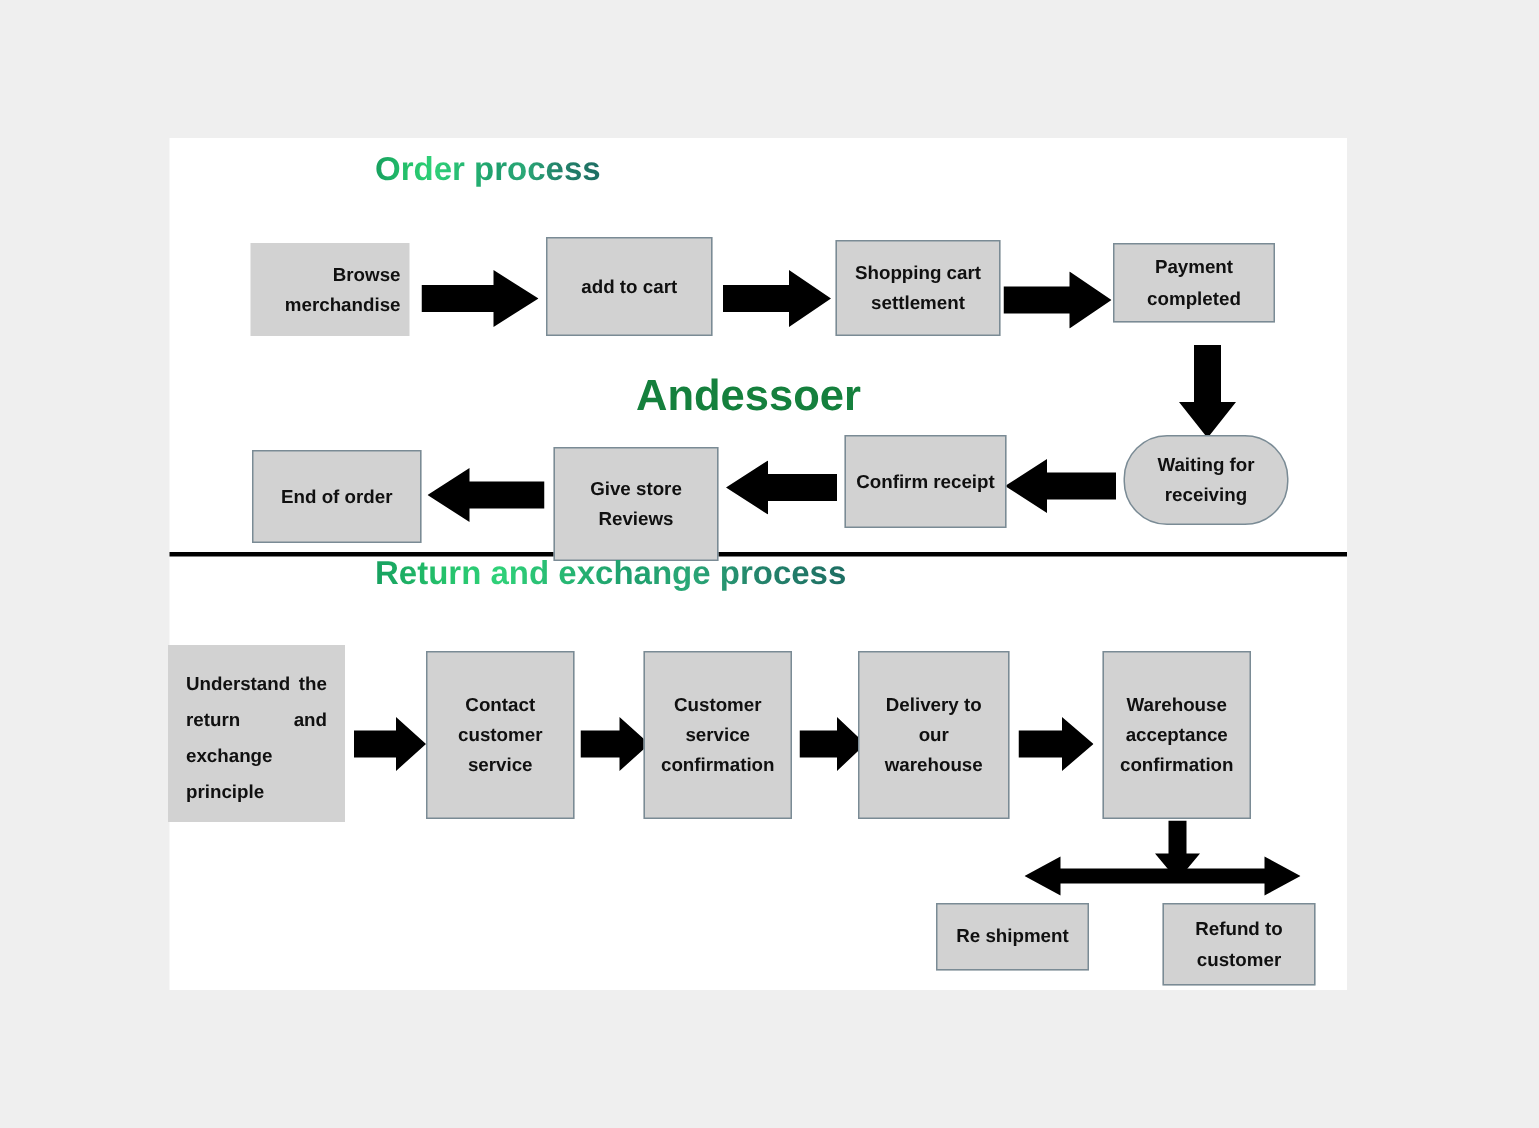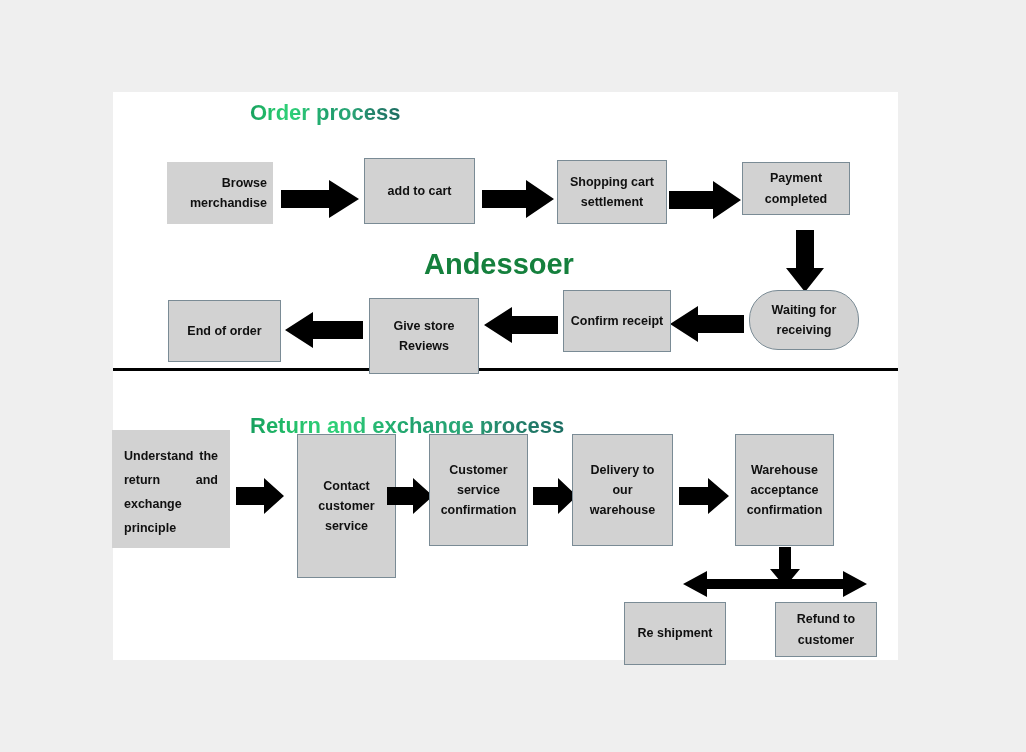--- a/index.html
+++ b/index.html
@@ -57,21 +57,21 @@
         #2aa876 66%,
         #24836b 82%,
         #1d6e63 100%);
     -webkit-background-clip: text;
     background-clip: text;
     color: transparent;
     margin-left: 28px;
     -webkit-text-fill-color: transparent;
   }
   #title-order { left: 222px; top: 100px; }
-  #title-return { left: 222px; top: 413px; }
+  #title-return { left: 222px; top: 369px; }
 
   
   .brand-text {
     position: absolute;
     left: 424px;
     top: 248px;
     font-size: 29px;
     font-weight: bold;
     color: #15803d;
     white-space: nowrap;
@@ -207,21 +207,21 @@
     <div style="text-align-last:left;">exchange</div>
     <div style="text-align-last:left;">principle</div>
   </div>
 
   <div class="arrow" style="left:236px; top:478px;">
     <svg width="48" height="36" viewBox="0 0 48 36">
       <polygon points="0,9 28,9 28,0 48,18 28,36 28,27 0,27" fill="#000000"></polygon>
     </svg>
   </div>
 
-  <div class="node" style="left:297px; top:434px; width:99px; height:144px;">
+  <div class="node" style="left:284px; top:434px; width:99px; height:112px;">
     <span>Contact</span>
     <span>customer</span>
     <span>service</span>
   </div>
 
   <div class="arrow" style="left:387px; top:478px;">
     <svg width="46" height="36" viewBox="0 0 46 36">
       <polygon points="0,9 26,9 26,0 46,18 26,36 26,27 0,27" fill="#000000"></polygon>
     </svg>
   </div>
@@ -261,21 +261,21 @@
       <polygon points="9,0 21,0 21,22 30,22 15,40 0,22 9,22" fill="#000000"></polygon>
     </svg>
   </div>
 
   <div class="arrow" style="left:683px; top:570px;">
     <svg width="184" height="28" viewBox="0 0 184 28">
       <polygon points="0,14 24,1 24,9 160,9 160,1 184,14 160,27 160,19 24,19 24,27" fill="#000000"></polygon>
     </svg>
   </div>
 
-  <div class="node" style="left:624px; top:602px; width:102px; height:63px;">
+  <div class="node" style="left:624px; top:602px; width:102px; height:45px;">
     <span>Re shipment</span>
   </div>
 
   <div class="node" style="left:775px; top:602px; width:102px; height:55px;">
     <span>Refund to</span>
     <span>customer</span>
   </div>
 
 </div>
 

